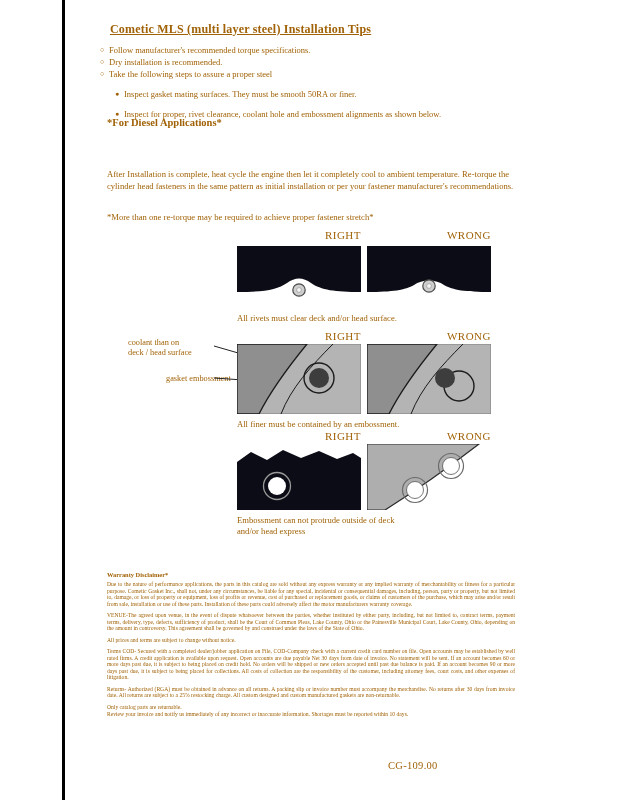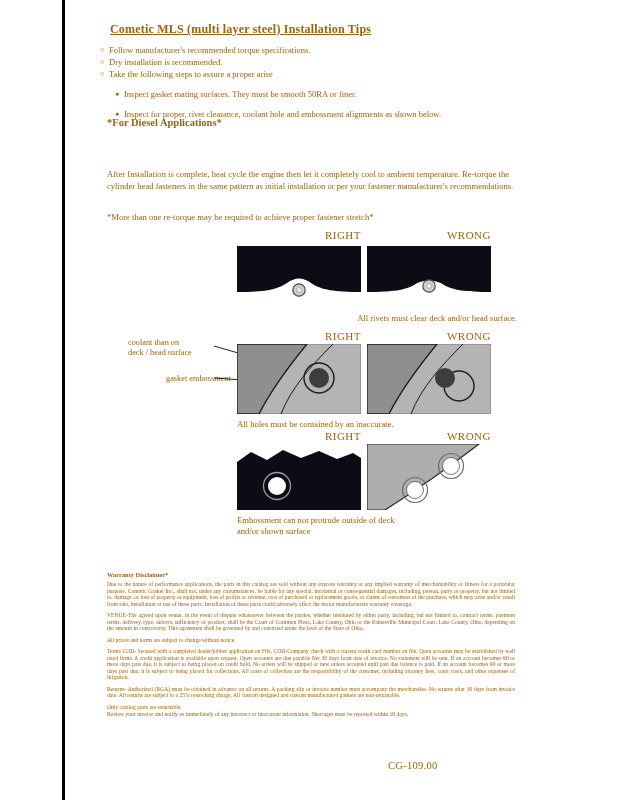--- a/index.html
+++ b/index.html
@@ -16,21 +16,21 @@
   .para{left:107px;width:412px;font-size:8.6px;line-height:11.6px;}
   #para1{top:134px;}
   #para2{top:169px;}
   #note{left:107px;top:212px;font-size:8.6px;}
   .colhead{top:229px;width:124px;text-align:right;font-size:11px;letter-spacing:.5px;}
   .colhead2{top:330px;}
   .colhead3{top:430px;}
   .imgL{left:237px;} .imgR{left:367px;}
   .dimg{width:124px;display:block;}
   .cap{font-size:8.6px;line-height:10.5px;}
-  #cap1{left:237px;top:313px;width:280px;text-align:right;}
+  #cap1{left:237px;top:313px;width:280px;}
   #cap2{left:237px;top:419px;width:280px;}
   #cap3{left:237px;top:515px;width:280px;}
   #lblCoolant{left:128px;top:338px;width:86px;font-size:8.3px;line-height:10px;}
   #lblEmboss{left:118px;top:374px;width:96px;font-size:8.3px;padding-left:48px;}
   #leaders{left:212px;top:338px;}
   #warrHead{left:107px;top:571px;font-size:6.4px;font-weight:bold;}
   #warranty{left:107px;top:581px;width:408px;font-size:5.6px;line-height:6.5px;text-align:justify;}
   #warranty p{margin:0 0 5px 0;}
   #warranty p.tight{margin:0 0 1px 0;}
   #footer{left:388px;top:760px;font-size:10.5px;letter-spacing:.3px;}
@@ -48,21 +48,21 @@
     <div class="bullet">
       <span class="mk">○</span>
       <span>Follow manufacturer's recommended torque specifications.</span>
     </div>
     <div class="bullet">
       <span class="mk">○</span>
       <span>Dry installation is recommended.</span>
     </div>
     <div class="bullet">
       <span class="mk">○</span>
-      <span>Take the following steps to assure a proper arise</span>
+      <span>Take the following steps to assure a proper steel</span>
     </div>
     <div class="bullet sub">
       <span class="mk">●</span>
       <span>Inspect gasket mating surfaces.  They must be smooth 50RA or finer.</span>
     </div>
     <div class="bullet sub">
       <span class="mk">●</span>
       <span>Inspect for proper, rivet clearance, coolant hole and embossment alignments as shown below.</span>
     </div>
   </div>
@@ -109,42 +109,42 @@
     <circle cx="82" cy="34" r="15" fill="none" stroke="#1a1a1a" stroke-width="1.4"></circle>
     <circle cx="82" cy="34" r="10" fill="#3d3d3d"></circle>
   </svg>
   <svg class="abs dimg imgR" style="top:344px" viewBox="0 0 124 70">
     <rect x="0" y="0" width="124" height="70" fill="#b4b4b4" stroke="#7d7d7d" stroke-width="1"></rect>
     <path d="M0,0 H70 C52,22 34,46 22,70 L0,70 Z" fill="#8f8f8f" stroke="#1a1a1a" stroke-width="1.3"></path>
     <path d="M96,0 C74,22 54,44 44,70" fill="none" stroke="#1a1a1a" stroke-width="1"></path>
     <circle cx="92" cy="42" r="15" fill="none" stroke="#1a1a1a" stroke-width="1.4"></circle>
     <circle cx="78" cy="34" r="10" fill="#3d3d3d"></circle>
   </svg>
-  <div id="cap2" class="abs cap">All holes must be contained by an inaccurate.</div>
+  <div id="cap2" class="abs cap">All finer must be contained by an embossment.</div>
 
   <div class="abs colhead colhead3 imgL">RIGHT</div>
   <div class="abs colhead colhead3 imgR">WRONG</div>
 
   <svg class="abs dimg imgL" style="top:444px" viewBox="0 0 124 66">
     <rect x="0" y="0" width="124" height="66" fill="#ffffff"></rect>
     <path d="M0,18 L14,8 L30,16 L46,6 L64,14 L82,7 L100,15 L116,9 L124,14 V66 H0 Z" fill="#0c0c16"></path>
     <circle cx="40" cy="42" r="13.5" fill="none" stroke="#9a9a9a" stroke-width="1.3"></circle>
     <circle cx="40" cy="42" r="9" fill="#ffffff"></circle>
   </svg>
   <svg class="abs dimg imgR" style="top:444px" viewBox="0 0 124 66">
     <rect x="0" y="0" width="124" height="66" fill="#ffffff"></rect>
     <path d="M0,0 H112 C86,20 56,42 18,66 L0,66 Z" fill="#aeaeae" stroke="#2a2a2a" stroke-width="1.2"></path>
     <circle cx="84" cy="22" r="12.5" fill="none" stroke="#6a6a6a" stroke-width="1.2"></circle>
     <circle cx="84" cy="22" r="8.5" fill="#ffffff" stroke="#555555" stroke-width="0.8"></circle>
     <circle cx="48" cy="46" r="12.5" fill="none" stroke="#6a6a6a" stroke-width="1.2"></circle>
     <circle cx="48" cy="46" r="8.5" fill="#ffffff" stroke="#555555" stroke-width="0.8"></circle>
   </svg>
   <div id="cap3" class="abs cap">
     <div>Embossment can not protrude outside of deck</div>
-    <div>and/or shown surface</div>
+    <div>and/or head express</div>
   </div>
 
   <div id="warrHead" class="abs">Warranty Disclaimer*</div>
   <div id="warranty" class="abs">
     <p>Due to the nature of performance applications, the parts in this catalog are sold without any express warranty or any implied warranty of merchantability or fitness for a particular purpose.  Cometic Gasket Inc., shall not, under any circumstances, be liable for any special, incidental or consequential damages, including, person, party or property, but not limited to, damage, or loss of property or equipment, loss of profits or revenue, cost of purchased or replacement goods, or claims of customers of the purchase, which may arise and/or result from sale, installation or use of these parts.  Installation of these parts could adversely affect the motor manufacturers warranty coverage.</p>
     <p>VENUE-The agreed upon venue, in the event of dispute whatsoever between the parties, whether instituted by either party, including, but not limited to, contract terms, payment terms, delivery, type, defects, sufficiency of product, shall be the Court of Common Pleas, Lake County, Ohio or the Painesville Municipal Court, Lake County, Ohio, depending on the amount in controversy. This agreement shall be governed by and construed under the laws of the State of Ohio.</p>
     <p>All prices and terms are subject to change without notice.</p>
     <p>Terms COD- Secured with a completed dealer/jobber application on File, COD-Company check with a current credit card number on file.  Open accounts may be established by well rated firms.  A credit application is available upon request.  Open accounts are due payable Net 30 days from date of invoice.  No statement will be sent.  If an account becomes 60 or more days past due, it is subject to being placed on credit hold.  No orders will be shipped or new orders accepted until past due balance is paid.  If an account becomes 90 or more days past due, it is subject to being placed for collections.  All costs of collection are the responsibility of the customer, including attorney fees, court costs, and other expenses of litigation.</p>
     <p>Returns- Authorized (RGA) must be obtained in advance on all returns.  A packing slip or invoice number must accompany the merchandise.  No returns after 30 days from invoice date.  All returns are subject to a 25% restocking charge.  All custom designed and custom manufactured gaskets are non-returnable.</p>
     <p class="tight">Only catalog parts are returnable.</p>

